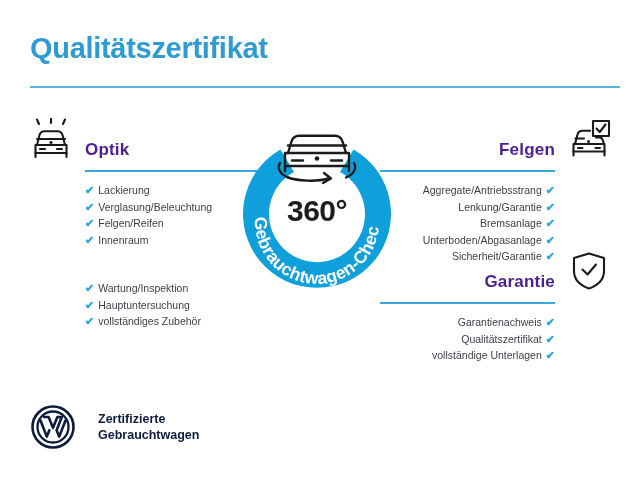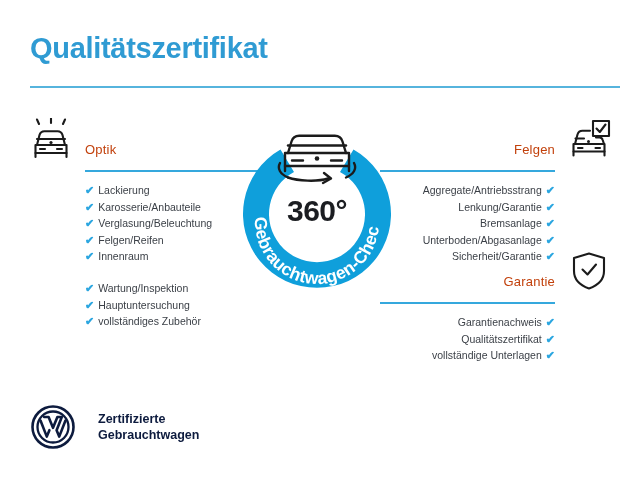--- a/index.html
+++ b/index.html
@@ -48,23 +48,23 @@
   .quad.right { left: 380px; width: 230px; text-align: right; }
 
   .quad-head {
     position: relative;
     height: 34px;
   }
   .quad.left .quad-head  { padding-left: 55px; }
   .quad.right .quad-head { padding-right: 55px; }
 
   .quad-title {
-    font-size: 13px;
-    font-weight: normal;
-    color: #c2410c;
+    font-size: 17px;
+    font-weight: bold;
+    color: #4c1d95;
     letter-spacing: 0.2px;
     line-height: 20px;
   }
   .quad-rule {
     position: absolute;
     height: 2px;
     background: #35a8dd;
     bottom: 2px;
   }
   .quad.left .quad-rule  { left: 55px;  right: 0; }
@@ -171,21 +171,20 @@
             <path d="M7.5 35 L7.5 39 M38.5 35 L38.5 39"></path>
           </g>
           <circle cx="23" cy="24.5" r="1.6" fill="#1b1b1b"></circle>
         </svg>
       </div>
       <div class="quad-title">Optik</div>
       <div class="quad-rule"></div>
     </div>
     <ul class="items">
       <li class="item"><span class="check">✔</span><span>Lackierung</span></li>
-      <li class="item"><span class="check">✔</span><span>Karosserie/Anbauteile</span></li>
       <li class="item"><span class="check">✔</span><span>Verglasung/Beleuchtung</span></li>
       <li class="item"><span class="check">✔</span><span>Felgen/Reifen</span></li>
       <li class="item"><span class="check">✔</span><span>Innenraum</span></li>
     </ul>
   </div>
 
   <div class="quad left" id="quad-wartung">
     <ul class="items">
       <li class="item"><span class="check">✔</span><span>Wartung/Inspektion</span></li>
       <li class="item"><span class="check">✔</span><span>Hauptuntersuchung</span></li>

